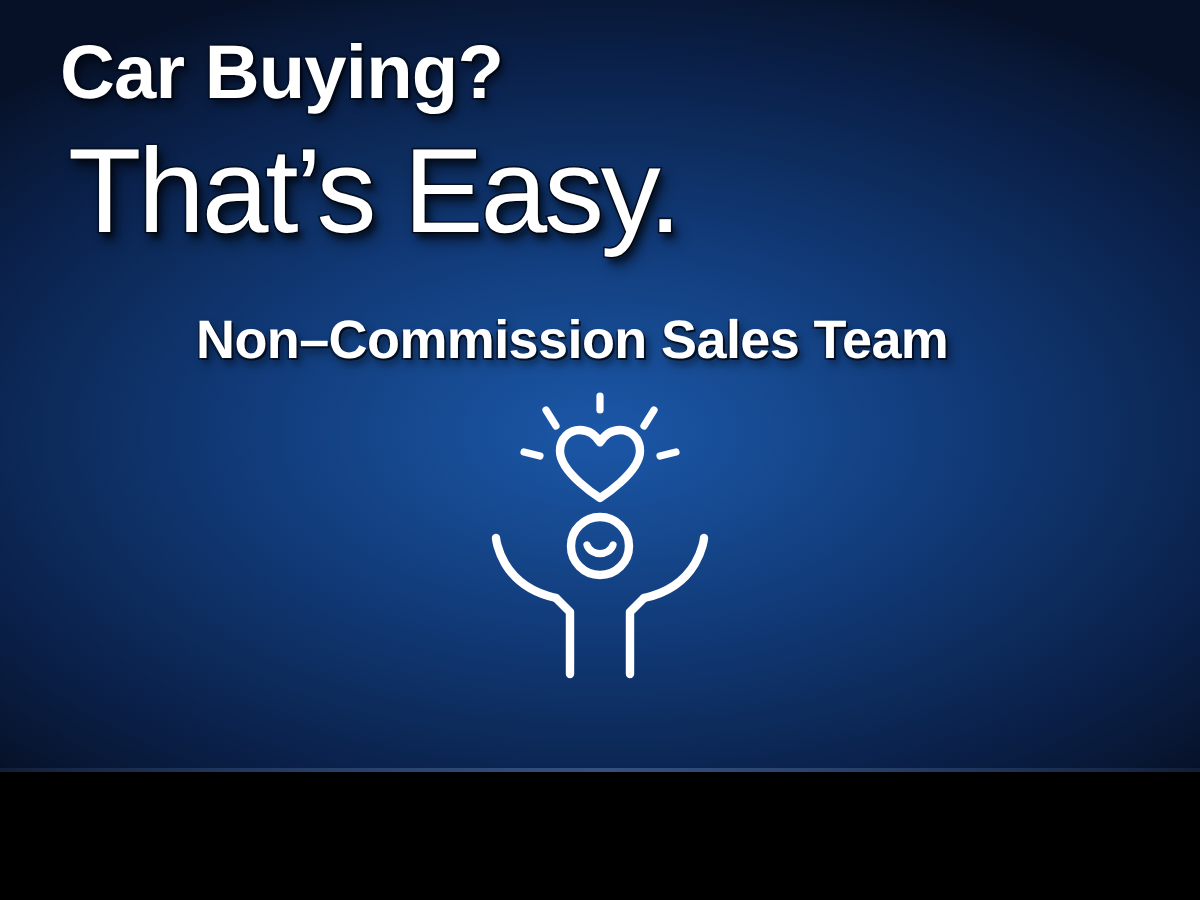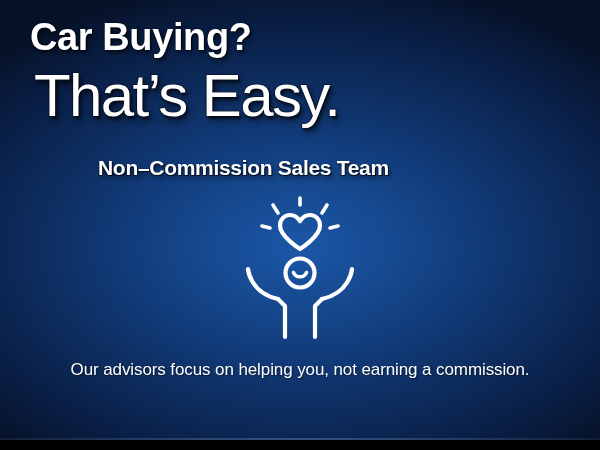--- a/index.html
+++ b/index.html
@@ -4,21 +4,21 @@
 <style>
   html, body {
     margin: 0;
     padding: 0;
     background: #000;
   }
 
   #banner {
     position: relative;
     width: 600px;
-    height: 440px;
+    height: 386px;
     overflow: hidden;
     font-family: "Liberation Sans", sans-serif;
     
     background:
       radial-gradient(ellipse 72% 62% at 50% 56%,
         #1b57a8 0%,
         #16498f 22%,
         #113a78 42%,
         #0d2c5d 62%,
         #0a2049 78%,
@@ -79,21 +79,21 @@
     paint-order: stroke fill;
     text-shadow:
       2px 3px 3px rgba(0,0,0,0.6),
       3px 5px 7px rgba(0,0,0,0.4);
   }
 
   #headline-3 {
     position: absolute;
     left: 98px;
     top: 157px;
-    font-size: 21px;
+    font-size: 27px;
     font-weight: bold;
     color: #ffffff;
     letter-spacing: -0.3px;
     line-height: 1;
     white-space: nowrap;
     text-shadow:
       1px 1.2px 0 rgba(2,8,22,0.8),
       -0.8px 0.8px 0 rgba(2,8,22,0.45),
       2px 3px 4px rgba(0,0,0,0.5);
   }
@@ -157,16 +157,15 @@
       <path d="M53.5 76.5 C55.5 82.2 64.5 82.2 66.5 76.5" stroke-width="3.6"></path>
 
       <path d="M8 73 C8 73 10 97 38 103"></path>
       <path d="M112 73 C112 73 110 97 82 103"></path>
 
       <path d="M38 103 L45 110 L45 141"></path>
       <path d="M82 103 L75 110 L75 141"></path>
     </svg>
   </div>
 
-  <div id="tagline">Our advisors focus on helping you, not earning a commission.</div>
 
   <div id="bottom-edge"></div>
 </div>
 
 </body></html>

